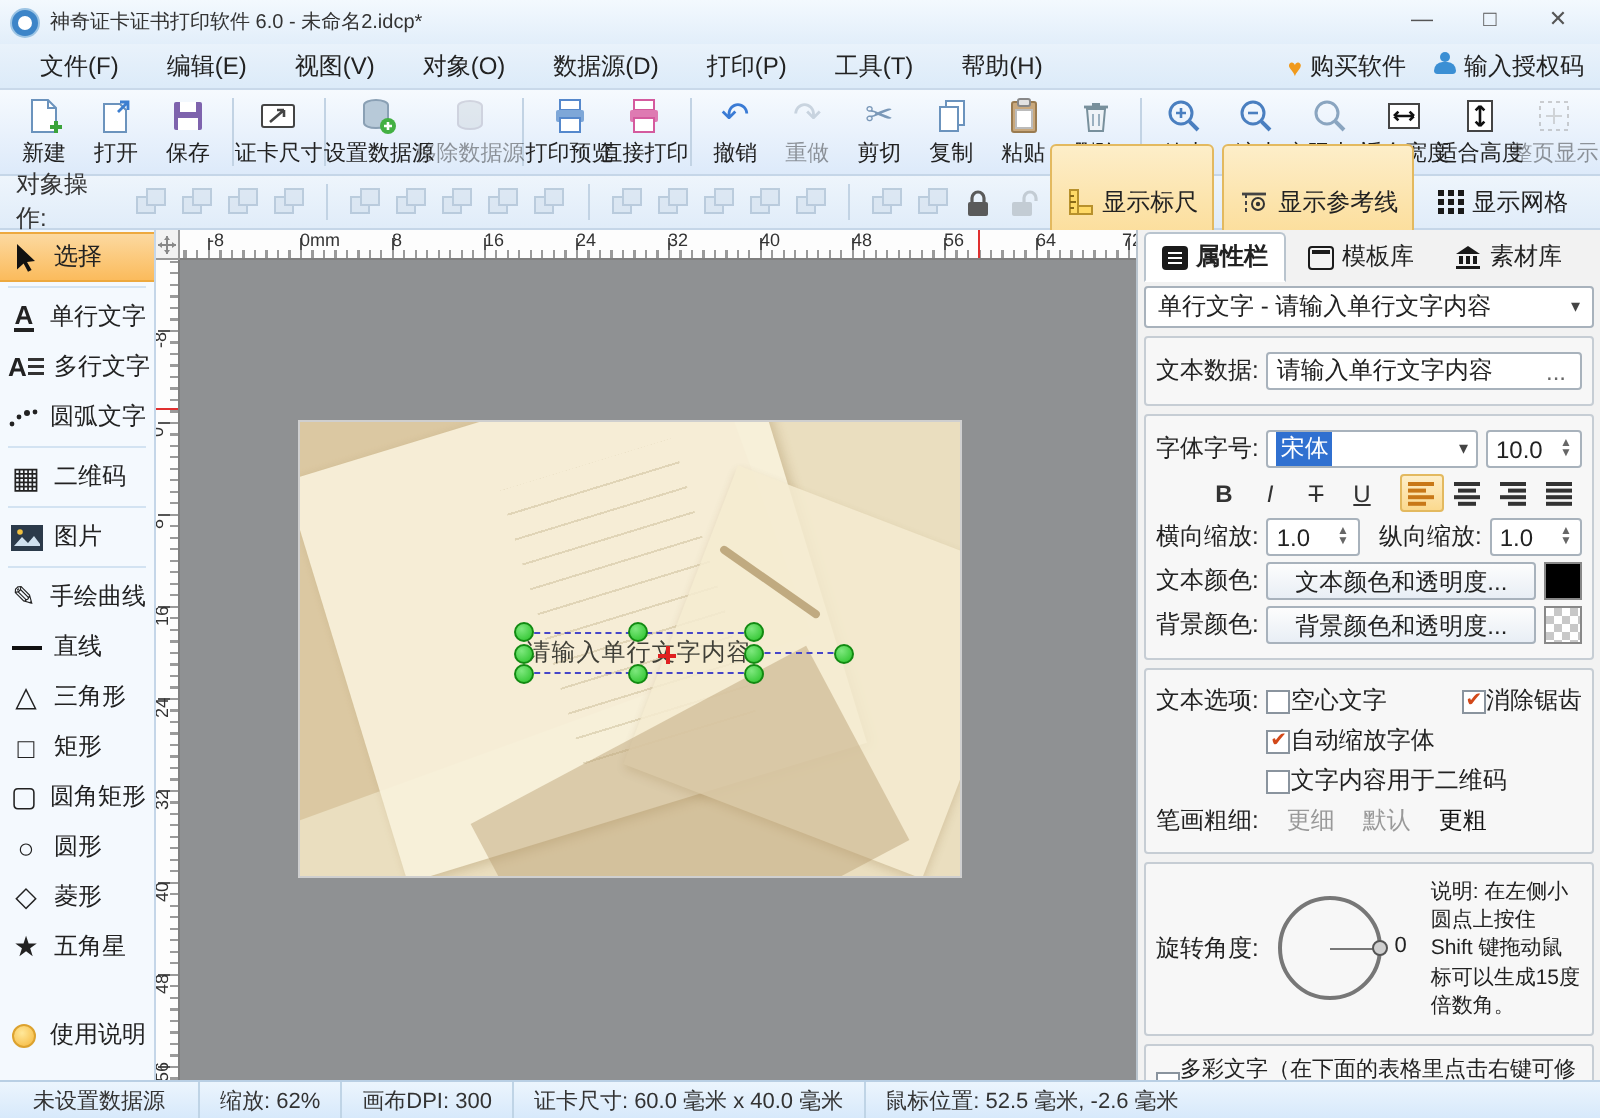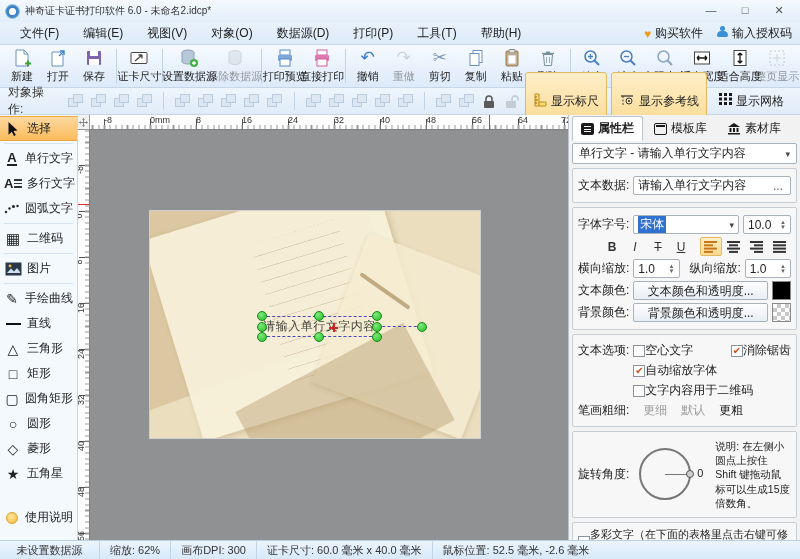--- a/index.html
+++ b/index.html
@@ -28,21 +28,21 @@
   .tbtn.disabled{opacity:.45;}
   .glyph{font-size:17px;line-height:18px;}
   .vsep{width:1px;height:34px;background:#c2d3e4;margin:0 4px;}
   
   .objbar{position:absolute;left:0;top:88px;width:800px;height:27px;background:linear-gradient(#eef5fc,#e0ecf9);border-bottom:1px solid #c5d6e8;display:flex;align-items:center;padding:0 8px;gap:6px;}
   .objbar .blabel{color:#333;margin-right:4px;}
   .oic{position:relative;width:18px;height:16px;opacity:.6;}
   .oic i{position:absolute;width:10px;height:9px;border:1.5px solid #9db4ca;background:#d4e1ee;left:1px;top:5px;}
   .oic i+i{left:6px;top:1px;}
   .lock-ic{opacity:1;}
-  .view-btn{display:flex;gap:4px;padding:20px 7px;border:1px solid transparent;border-radius:3px;white-space:nowrap;}
+  .view-btn{display:flex;align-items:center;gap:4px;padding:20px 7px;border:1px solid transparent;border-radius:3px;white-space:nowrap;}
   .view-btn.active{background:linear-gradient(#fdeec9,#fbd98e);border-color:#e3b95f;}
   
   .sidebar{position:absolute;left:0;top:115px;width:78px;bottom:19px;background:#f4f9fe;border-right:1px solid #c5d6e8;display:flex;flex-direction:column;padding-top:1px;}
   .side-item{display:flex;align-items:center;gap:5px;height:25px;padding:0 4px;color:#222;white-space:nowrap;}
   .side-item .sic{width:18px;display:flex;justify-content:center;align-items:center;font-size:14px;color:#222;}
   .side-item.selected{background:linear-gradient(#fcd9a0,#fbbb5c);border-top:1px solid #eda93f;border-bottom:1px solid #eda93f;}
   .side-sep{height:1px;background:#d3e3f2;margin:2px 4px;}
   .side-help{margin-top:auto;margin-bottom:10px;}
   .bulb{width:12px;height:12px;border-radius:50%;background:radial-gradient(circle at 40% 35%,#ffe89a,#f5b63a);border:1px solid #dca22f;}
   .ic-a{font-weight:bold;font-size:13px;border-bottom:2px solid #222;line-height:12px;}

